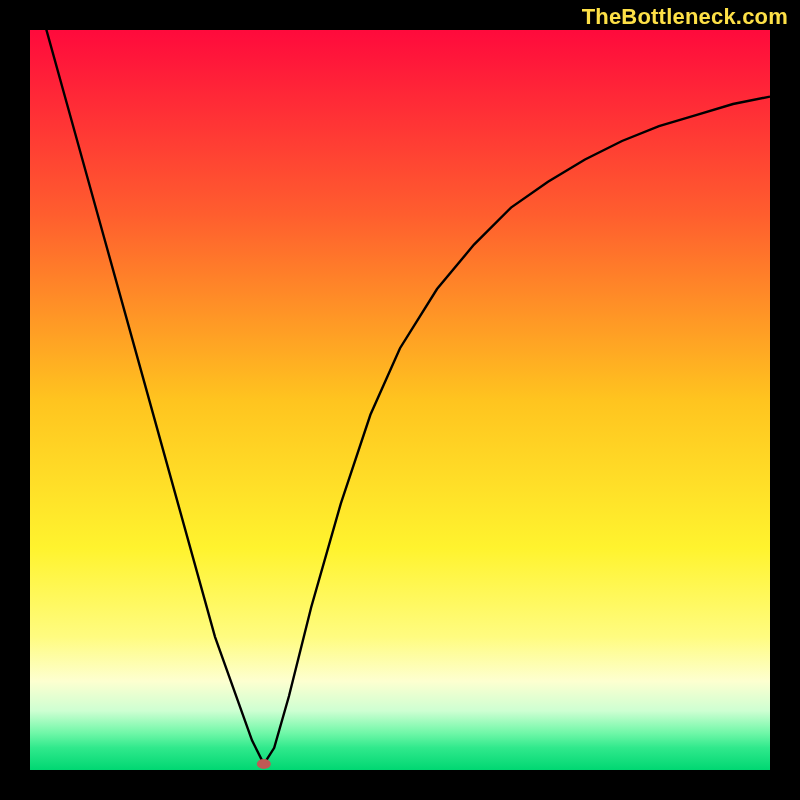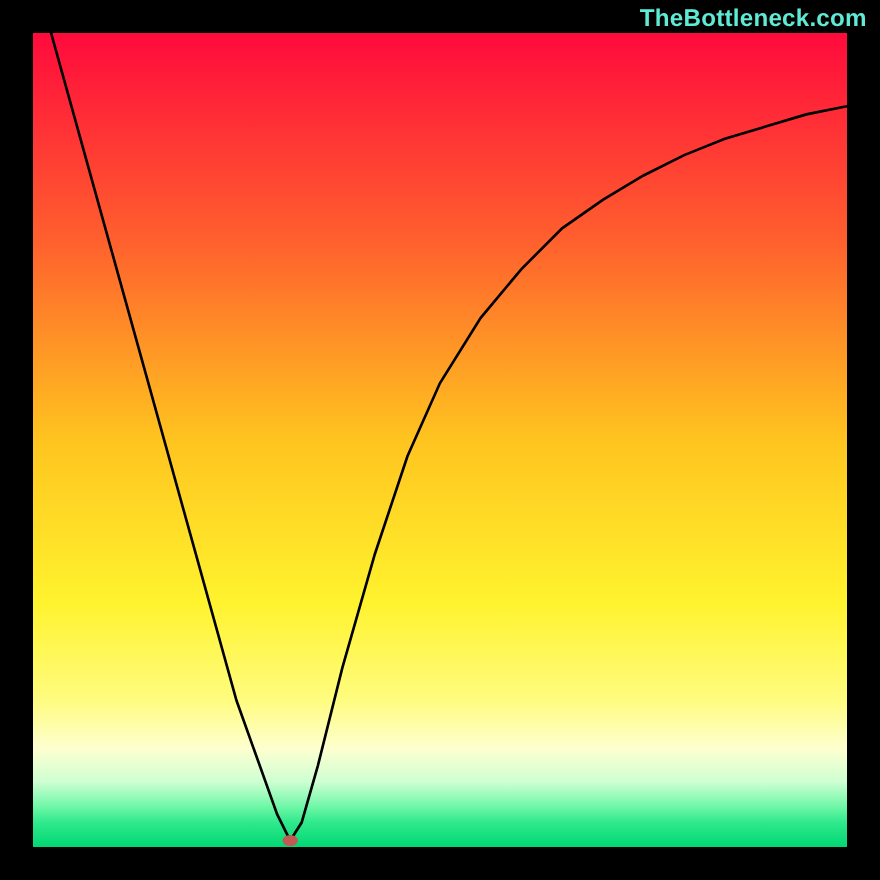--- a/index.html
+++ b/index.html
@@ -16,21 +16,21 @@
     height: 800px;
     background: #000;
   }
   .attribution {
     position: absolute;
     top: 4px;
     right: 12px;
     font-family: Arial, Helvetica, sans-serif;
     font-size: 22px;
     font-weight: 600;
-    color: #5eead4;
+    color: #fde047;
     letter-spacing: 0.2px;
     text-align: center;
   }
   svg {
     display: block;
   }
 </style>
 </head>
 <body>
 <div class="frame">

